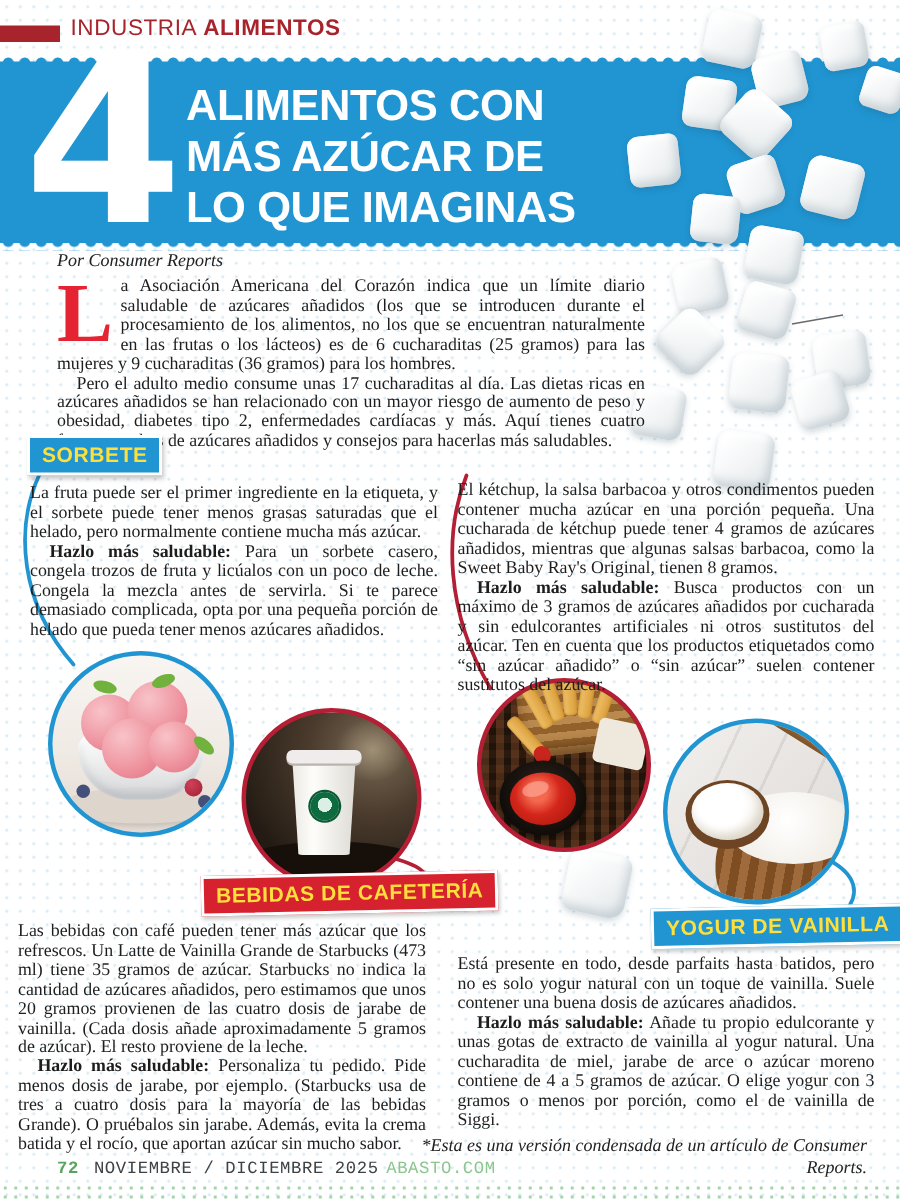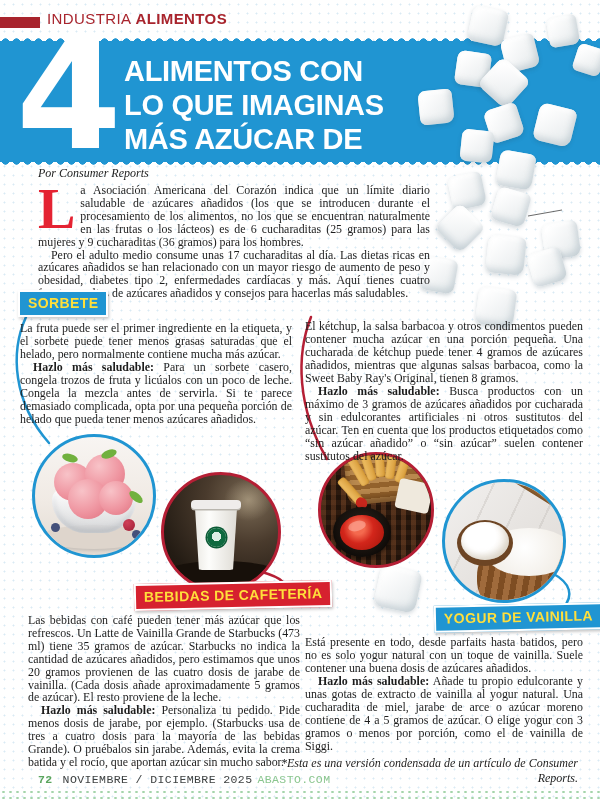--- a/index.html
+++ b/index.html
@@ -55,21 +55,21 @@
   #tag-condimentos{left:303px;top:290px;}
   #tag-bebidas{left:134px;top:582px;transform:rotate(-1.2deg);}
   #tag-yogur{left:434px;top:604px;transform:rotate(-1.2deg);}
 
   
   .col-block{position:absolute;z-index:4;font-size:11.9px;line-height:13.05px;text-align:justify;}
   .col-block p{margin:0;}
   .col-block .tip{text-indent:13px;}
   #text-sorbete{left:20px;top:322px;width:272px;}
   #text-condimentos{left:305px;top:320px;width:278px;}
-  #text-bebidas{left:28px;top:614px;width:272px;line-height:12.9px;}
+  #text-bebidas{left:12px;top:614px;width:272px;line-height:12.9px;}
   #text-yogur{left:305px;top:636px;width:278px;}
 
   
   .tails{position:absolute;left:0;top:0;z-index:2;pointer-events:none;}
 
   
   .photo{position:absolute;border-radius:50%;overflow:hidden;z-index:3;}
   .photo.blue{border:3px solid #2095d2;}
   .photo.red{border:3px solid #b51f35;}
   .photo *{position:absolute;}
@@ -174,22 +174,22 @@
 
   <div class="kicker-bar"></div>
   <div class="kicker">
     <span>INDUSTRIA</span><b>ALIMENTOS</b>
   </div>
 
   <div class="banner">
     <div class="big4">4</div>
     <h1 class="title" style="margin:0;">
       <span>ALIMENTOS CON</span>
+      <span>MÁS AZÚCAR DE</span>
       <span>LO QUE IMAGINAS</span>
-      <span>MÁS AZÚCAR DE</span>
     </h1>
   </div>
 
   <div id="cubes">
       <div class="cube" style="left: 470px; top: 8px; width: 36px; height: 36px; transform: rotate(12deg);"></div>
       <div class="cube" style="left: 548px; top: 16px; width: 30px; height: 30px; transform: rotate(-10deg);"></div>
       <div class="cube" style="left: 503px; top: 36px; width: 34px; height: 34px; transform: rotate(-14deg);"></div>
       <div class="cube" style="left: 575px; top: 46px; width: 28px; height: 28px; transform: rotate(18deg);"></div>
       <div class="cube" style="left: 456px; top: 52px; width: 34px; height: 34px; transform: rotate(8deg);"></div>
       <div class="cube" style="left: 485px; top: 64px; width: 38px; height: 38px; transform: rotate(42deg);"></div>

